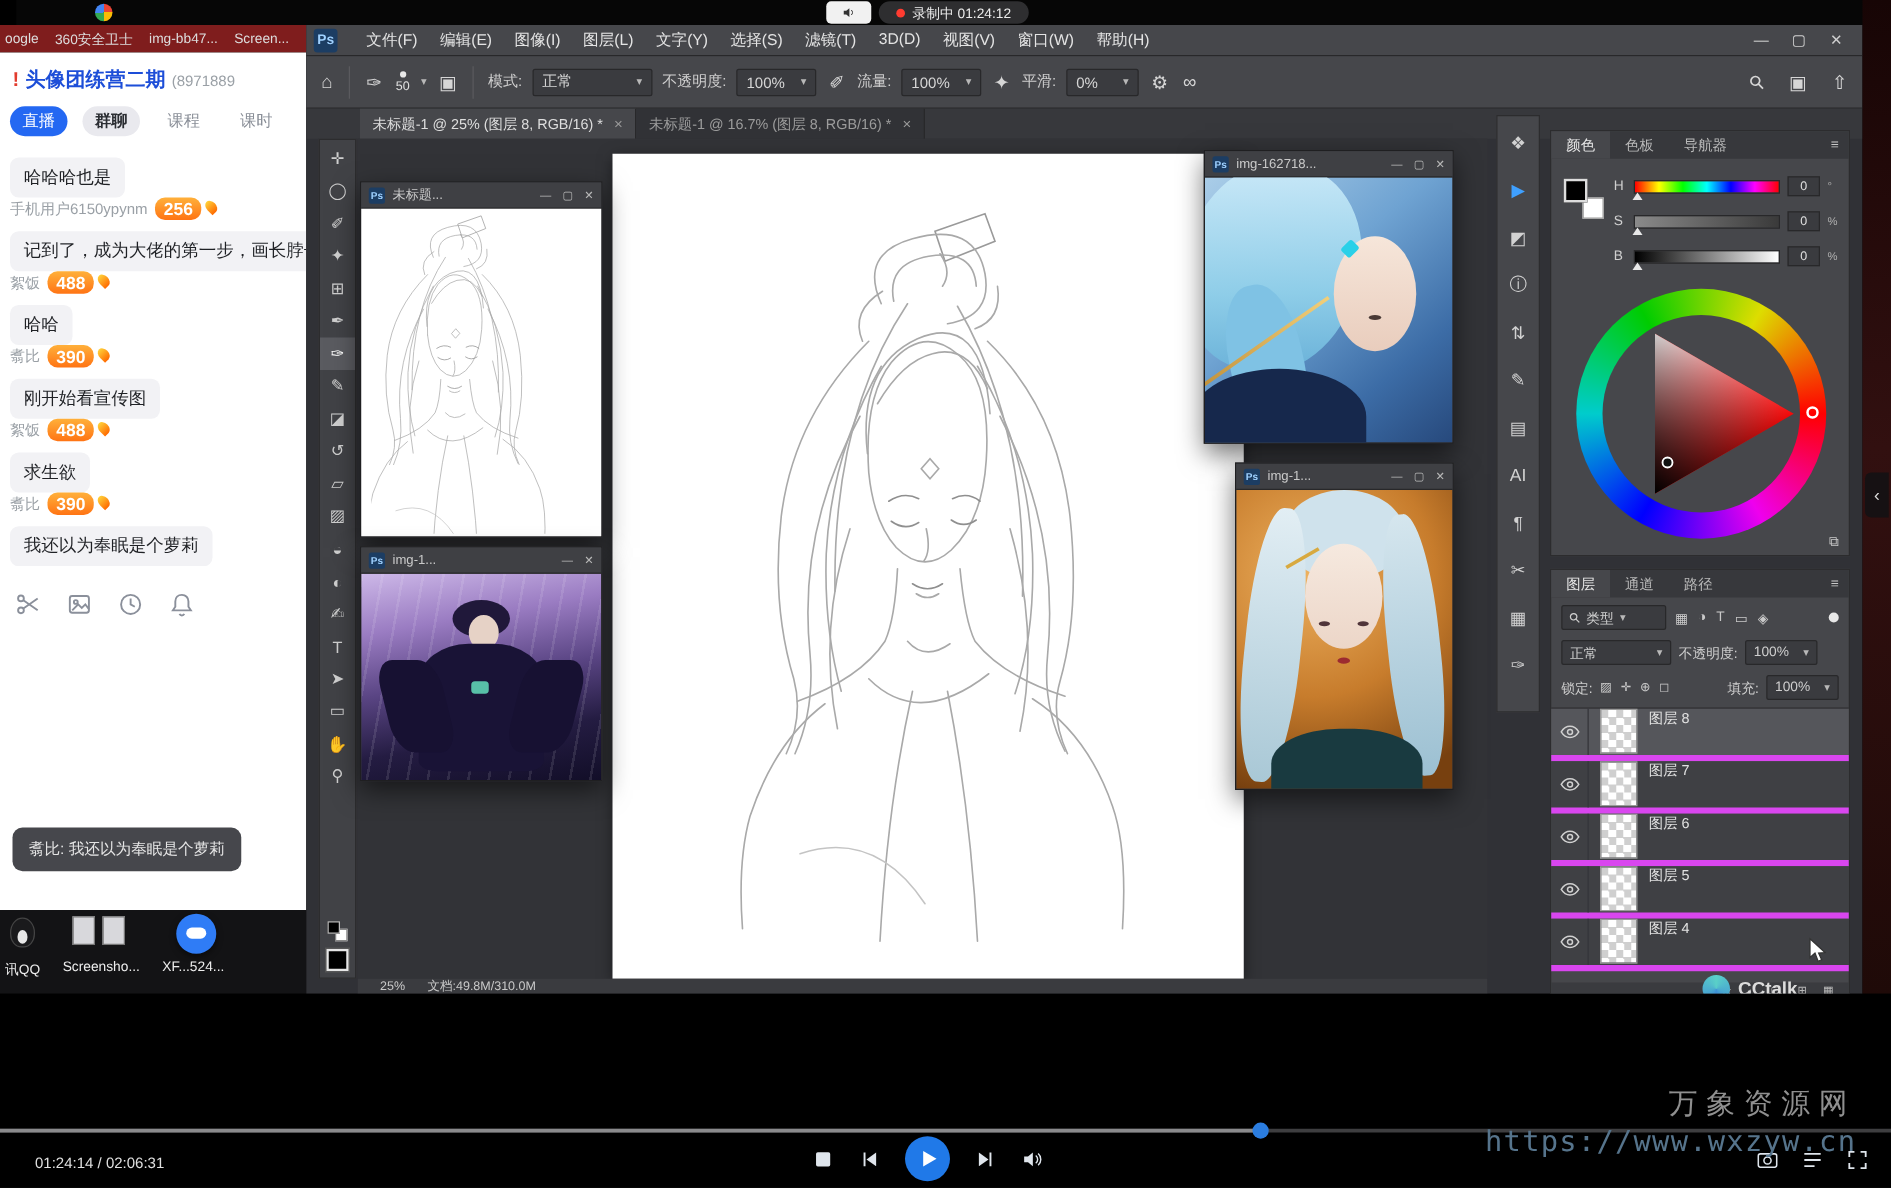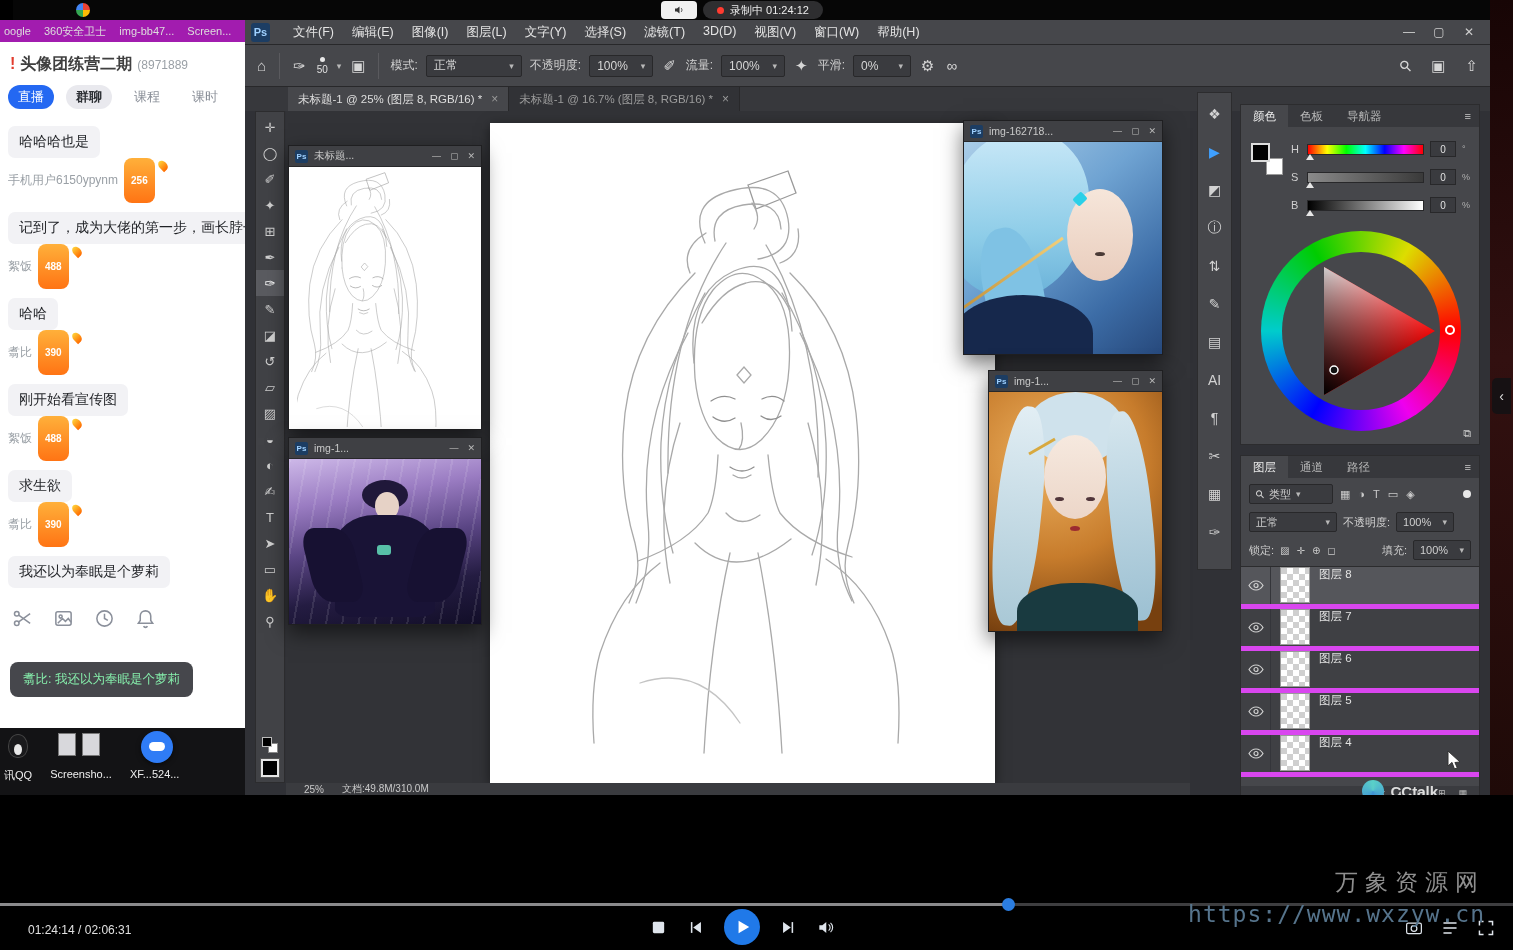--- a/index.html
+++ b/index.html
@@ -7,41 +7,41 @@
 #root{position:relative;width:1513px;height:950px;background:#000;overflow:hidden}
 
 
 #top-strip{position:absolute;left:13px;top:0;width:1513px;height:20px;background:#060606}
 .g-logo{position:absolute;left:63px;top:3px;width:14px;height:14px;border-radius:50%;background:conic-gradient(#ea4335 0 25%,#fbbc05 0 50%,#34a853 0 75%,#4285f4 0 100%)}
 .spk-box{position:absolute;left:648px;top:1px;width:36px;height:18px;background:#f1f1f1;border-radius:4px;display:flex;align-items:center;justify-content:center}
 .rec-pill{position:absolute;left:690px;top:1px;height:18px;background:#2e2e30;border-radius:9px;display:flex;align-items:center;gap:6px;padding:0 14px;color:#ececec;font-size:11px;white-space:nowrap}
 .rec-dot{width:7px;height:7px;border-radius:50%;background:#ff3b30}
 
 
-#browser-row{position:absolute;left:0;top:20px;width:285px;height:22px;background:#a21caf;display:flex;align-items:center;gap:13px;padding:0 4px;color:#ddd;font-size:11px;white-space:nowrap;overflow:hidden}
+#browser-row{position:absolute;left:0;top:20px;width:285px;height:22px;background:#7f1d1d;display:flex;align-items:center;gap:13px;padding:0 4px;color:#ddd;font-size:11px;white-space:nowrap;overflow:hidden}
 
 
 #chat{position:absolute;left:0;top:42px;width:245px;height:686px;background:#fff;overflow:hidden}
 .chat-title{display:flex;align-items:baseline;gap:5px;padding:12px 10px 4px;white-space:nowrap;overflow:hidden}
 .ct-prefix{color:#e23c2e;font-weight:700;font-size:16px}
-.ct-text{color:#404040;font-weight:700;font-size:16px}
+.ct-text{color:#1d4ed8;font-weight:700;font-size:16px}
 .ct-suffix{color:#9aa0a6;font-size:12px}
 .chat-tabs{display:flex;align-items:center;gap:12px;padding:6px 8px 8px;font-size:13px;color:#8a8f98;white-space:nowrap}
 .chat-tab{padding:3px 10px;border-radius:13px;color:#8a8f98}
 .chat-tab.live{background:#2468f2;color:#fff}
 .chat-tab.selected{background:#e9e9ee;color:#2b2e33;font-weight:700}
 .chat-msgs{padding:0 0 0 8px;overflow:hidden}
 .msg-user{display:flex;align-items:center;gap:6px;font-size:12px;color:#9aa0a6;white-space:nowrap}
-.ubadge{position:relative;background:linear-gradient(180deg,#ffb03a,#ff7414);color:#fff;font-size:10px;font-weight:700;border-radius:8px;padding:17px 7px;margin-right:12px}
+.ubadge{position:relative;background:linear-gradient(180deg,#ffb03a,#ff7414);color:#fff;font-size:14px;font-weight:700;border-radius:8px;padding:1px 7px;margin-right:12px}
 .ubadge::after{content:"";position:absolute;right:-12px;top:2px;width:8px;height:11px;background:linear-gradient(180deg,#ffd23a,#ff6a00);border-radius:50% 50% 50% 0;transform:rotate(-45deg)}
 .bubble{display:inline-block;background:#f2f2f5;border-radius:7px;padding:7px 11px;font-size:14px;color:#1f2125;margin-top:9px;white-space:nowrap}
 .chat-actions{display:flex;gap:20px;padding:20px 0 0 12px}
 .ca-icon{width:21px;height:21px;color:#8b909b}
 .ca-icon svg{width:100%;height:100%}
-.toast{position:absolute;left:10px;top:620px;background:rgba(56,57,62,.93);color:#86efac;font-size:12.5px;padding:9px 13px;border-radius:8px;white-space:nowrap}
+.toast{position:absolute;left:10px;top:620px;background:rgba(56,57,62,.93);color:#e5e5e5;font-size:12.5px;padding:9px 13px;border-radius:8px;white-space:nowrap}
 
 
 #desktop-strip{position:absolute;left:0;top:728px;width:245px;height:67px;background:#131315;overflow:hidden}
 .qq-ico{position:absolute;left:8px;top:6px;width:20px;height:24px;background:#1a1a1c;border-radius:50% 50% 45% 45%;border:1px solid #444}
 .qq-ico::after{content:"";position:absolute;left:5px;top:9px;width:8px;height:11px;background:#e8e8e8;border-radius:50%}
 .shot-thumb{position:absolute;top:5px;width:18px;height:23px;background:#d8d8dc;border:1px solid #777}
 .blue-bubble{position:absolute;left:141px;top:3px;width:32px;height:32px;border-radius:50%;background:#2f7cf6;box-shadow:0 2px 5px rgba(0,0,0,.5)}
 .blue-bubble::after{content:"";position:absolute;left:8px;top:11px;width:16px;height:9px;background:#fff;border-radius:5px}
 .dt-labels{position:absolute;left:4px;top:40px;display:flex;gap:18px;color:#eee;font-size:11px;white-space:nowrap}
 

